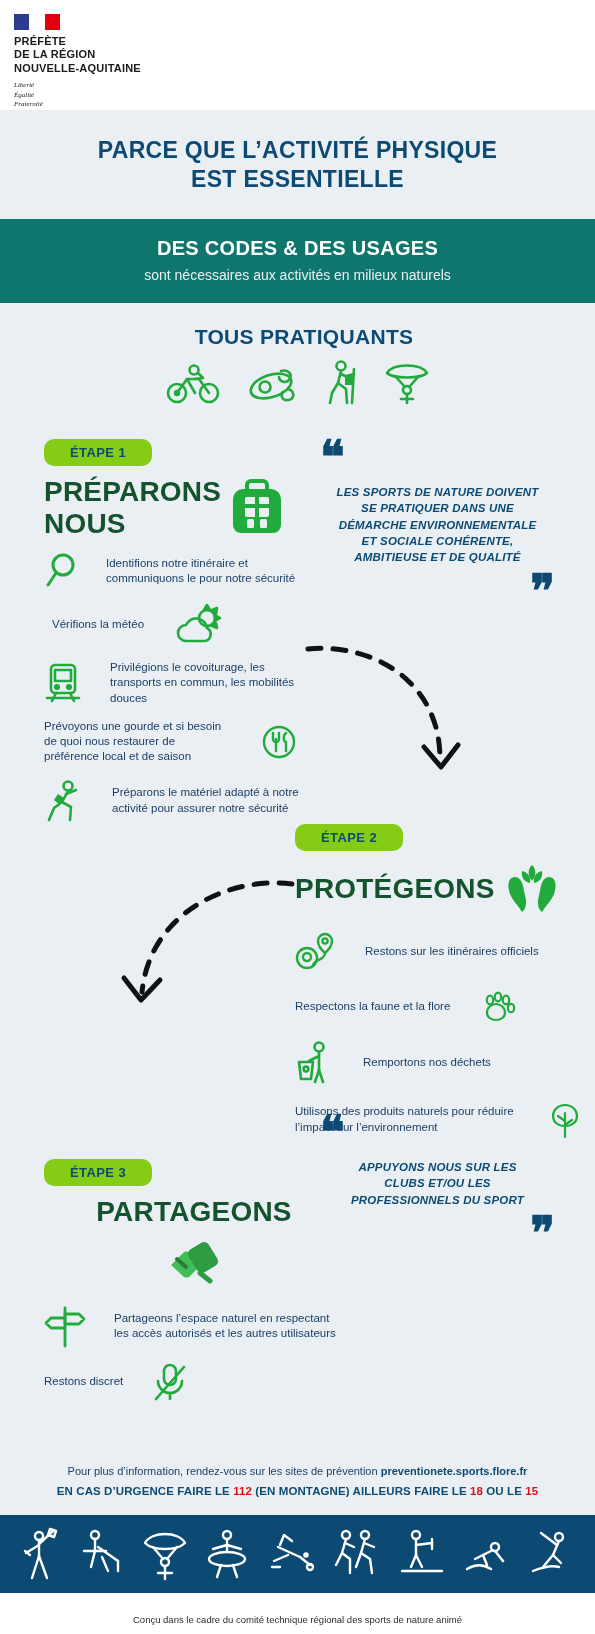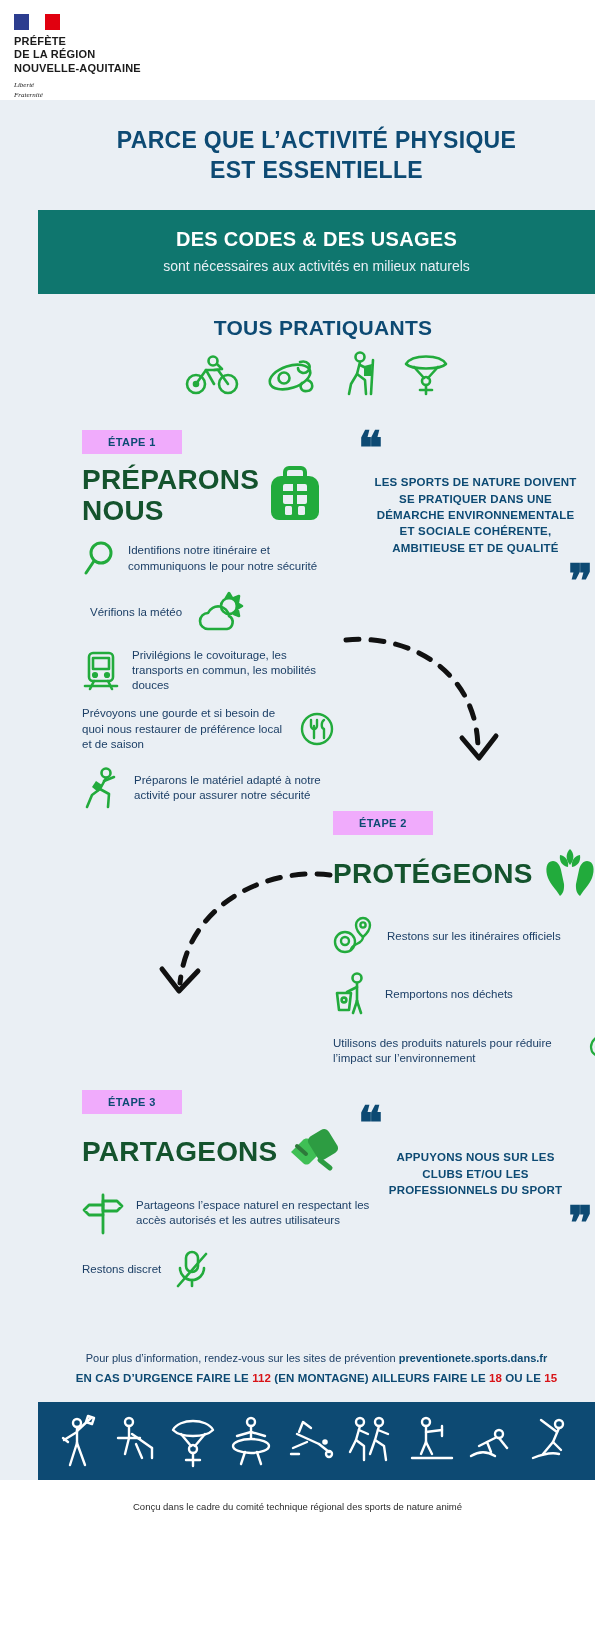--- a/index.html
+++ b/index.html
@@ -33,21 +33,21 @@
   .gov-motto {
     margin-top: 6px;
     font-family: "Liberation Serif", serif;
     font-style: italic;
     font-size: 7px;
     line-height: 1.35;
     color: #1b1b1b;
   }
 
   
-  .panel { position: relative; background: #eaeff4; padding-left: 38px; }
+  .panel { position: relative; background: #eaeff4; }
 
   .title-1 {
     text-align: center;
     color: #0d4a73;
     font-size: 23px;
     font-weight: bold;
     line-height: 1.3;
     letter-spacing: .3px;
     padding: 26px 30px 24px;
   }
@@ -86,41 +86,42 @@
     gap: 22px;
     padding: 4px 0 14px;
   }
   .sport-row svg { display: block; }
 
   
   .steps { position: relative; }
 
   .step-badge {
     display: inline-block;
-    background: #f0abfc;
+    background: #84cc16;
     color: #0d4a73;
-    font-size: 11px;
+    font-size: 13px;
     font-weight: bold;
     letter-spacing: .4px;
     padding: 6px 26px;
     text-align: center;
+    border-radius: 10px;
   }
   .step-name {
     color: #14532d;
     font-size: 28px;
     font-weight: bold;
     line-height: 1.12;
     letter-spacing: .2px;
   }
   .step-head { display: flex; align-items: center; gap: 10px; }
 
   .item {
     display: flex;
     align-items: center;
-    gap: 12px;
+    gap: 28px;
     margin-top: 13px;
   }
   .item.rev { flex-direction: row-reverse; justify-content: flex-end; }
   .item .ico { flex: 0 0 auto; display: flex; align-items: center; justify-content: center; }
   .item .txt {
     color: #1c3f66;
     font-size: 11.5px;
     line-height: 1.33;
   }
   .item .txt .url { font-size: 10px; }
@@ -134,20 +135,21 @@
     line-height: .6;
     font-family: "Liberation Serif", serif;
   }
   .quote .body {
     color: #0d4a73;
     font-size: 11.5px;
     font-weight: bold;
     line-height: 1.42;
     letter-spacing: .2px;
     margin: 12px 0;
+    font-style: italic;
   }
   .q-open  { text-align: left; }
   .q-close { text-align: right; }
 
   
   .foot-info {
     text-align: center;
     color: #1c3f66;
     font-size: 11px;
     padding: 0 24px;
@@ -195,20 +197,21 @@
         <span class="white"></span>
         <span class="red"></span>
     </div>
     <div class="gov-title">
       <div>PRÉFÈTE</div>
       <div>DE LA RÉGION</div>
       <div>NOUVELLE-AQUITAINE</div>
     </div>
     <div class="gov-motto">
       <div>Liberté</div>
+      <div>Égalité</div>
       <div>Fraternité</div>
     </div>
   </div>
 
   <div class="panel">
 
     <div class="title-1">
       <div>PARCE QUE L’ACTIVITÉ PHYSIQUE</div>
       <div>EST ESSENTIELLE</div>
     </div>
@@ -398,20 +401,32 @@
               <path d="M12 38 a10 10 0 1 1 0-20 a10 10 0 0 1 0 20 z"></path>
               <circle cx="12" cy="27" r="4"></circle>
               <path d="M30 4 a7 7 0 0 1 7 7 c0 6-7 12-7 12 s-7-6-7-12 a7 7 0 0 1 7-7 z"></path>
               <circle cx="30" cy="11" r="2.6"></circle>
               <path d="M30 23 c0 8-12 6-12 13"></path>
             </svg>
           </span>
           <span class="txt">Restons sur les itinéraires officiels</span>
         </div>
 
+        <div class="item rev">
+          <span class="ico">
+            <svg width="40" height="40" viewBox="0 0 40 40" fill="none" stroke="#22ab3c" stroke-width="2.2" stroke-linejoin="round">
+              <path d="M9 26 c0-6 5-9 9-9 s9 3 9 9 c0 4-4 7-9 7 s-9-3-9-7 z"></path>
+              <ellipse cx="12" cy="13" rx="3.2" ry="4.4"></ellipse>
+              <ellipse cx="20" cy="10" rx="3.2" ry="4.4"></ellipse>
+              <ellipse cx="28" cy="13" rx="3.2" ry="4.4"></ellipse>
+              <ellipse cx="33" cy="21" rx="3.2" ry="4.2"></ellipse>
+            </svg>
+          </span>
+          <span class="txt">Respectons la faune et la flore</span>
+        </div>
 
         <div class="item">
           <span class="ico">
             <svg width="40" height="46" viewBox="0 0 40 46" fill="none" stroke="#22ab3c" stroke-width="2.6" stroke-linecap="round" stroke-linejoin="round">
               <circle cx="24" cy="7" r="4.5"></circle>
               <path d="M24 12 v18"></path>
                 <path d="M24 30 l-4 12"></path>
                 <path d="M24 30 l4 12"></path>
               <path d="M24 16 L14 21"></path>
               <path d="M4 22 h14 l-2 17 h-10 z"></path>
@@ -429,21 +444,21 @@
                 <path d="M20 22 L13 17"></path>
                 <path d="M20 26 L27 21"></path>
             </svg>
           </span>
           <span class="txt">Utilisons des produits naturels pour réduire l’impact sur l’environnement</span>
         </div>
       </div>
 
       <div style="position:relative; margin-top:18px; margin-left:44px; width:300px;">
         <div class="step-badge">ÉTAPE 3</div>
-        <div class="step-head" style="margin-top:10px;">
+        <div class="step-head" style="margin-top:10px;flex-direction:column;">
           <div class="step-name">
             <div>PARTAGEONS</div>
           </div>
           <span>
             <svg width="54" height="50" viewBox="0 0 54 50" fill="#22ab3c">
               <path d="M4 28 l12-12 c2-2 5-2 7 0 l8 8 c2 2 2 5 0 7 l-8 8 c-2 2-5 2-7 0 l-12-11 z" fill="#3fbf55"></path>
               <path d="M24 12 l10-6 c3-2 6-1 8 2 l8 13 c2 3 1 6-2 8 l-10 6 c-3 2-6 1-8-2 l-8-13 c-2-3-1-6 2-8 z" fill="#2d9c42"></path>
               <path d="M33 36 l10 8" stroke="#2d9c42" stroke-width="5" stroke-linecap="round"></path>
               <path d="M10 22 l9 8" stroke="#2d7a3a" stroke-width="4" stroke-linecap="round"></path>
             </svg>
@@ -482,21 +497,21 @@
           <div>CLUBS ET/OU LES</div>
           <div>PROFESSIONNELS DU SPORT</div>
         </div>
         <div class="mark q-close">❞</div>
       </div>
 
     </div>
 
     <div style="padding-top:62px;">
       <div class="foot-info">
-        <span>Pour plus d’information, rendez-vous sur les sites de prévention </span><b>preventionete.sports.dans.fr</b>
+        <span>Pour plus d’information, rendez-vous sur les sites de prévention </span><b>preventionete.sports.flore.fr</b>
       </div>
       <div class="foot-emerg">
         <span>EN CAS D’URGENCE FAIRE LE </span><span class="num">112</span><span> (EN MONTAGNE) AILLEURS FAIRE LE </span><span class="num">18</span><span> OU LE </span><span class="num">15</span>
       </div>
     </div>
 
     <div class="picto-band">
       <span>
         <svg width="42" height="54" viewBox="0 0 42 54" fill="none" stroke="#ffffff" stroke-width="2.4" stroke-linecap="round" stroke-linejoin="round">
           <circle cx="17" cy="9" r="4"></circle>

